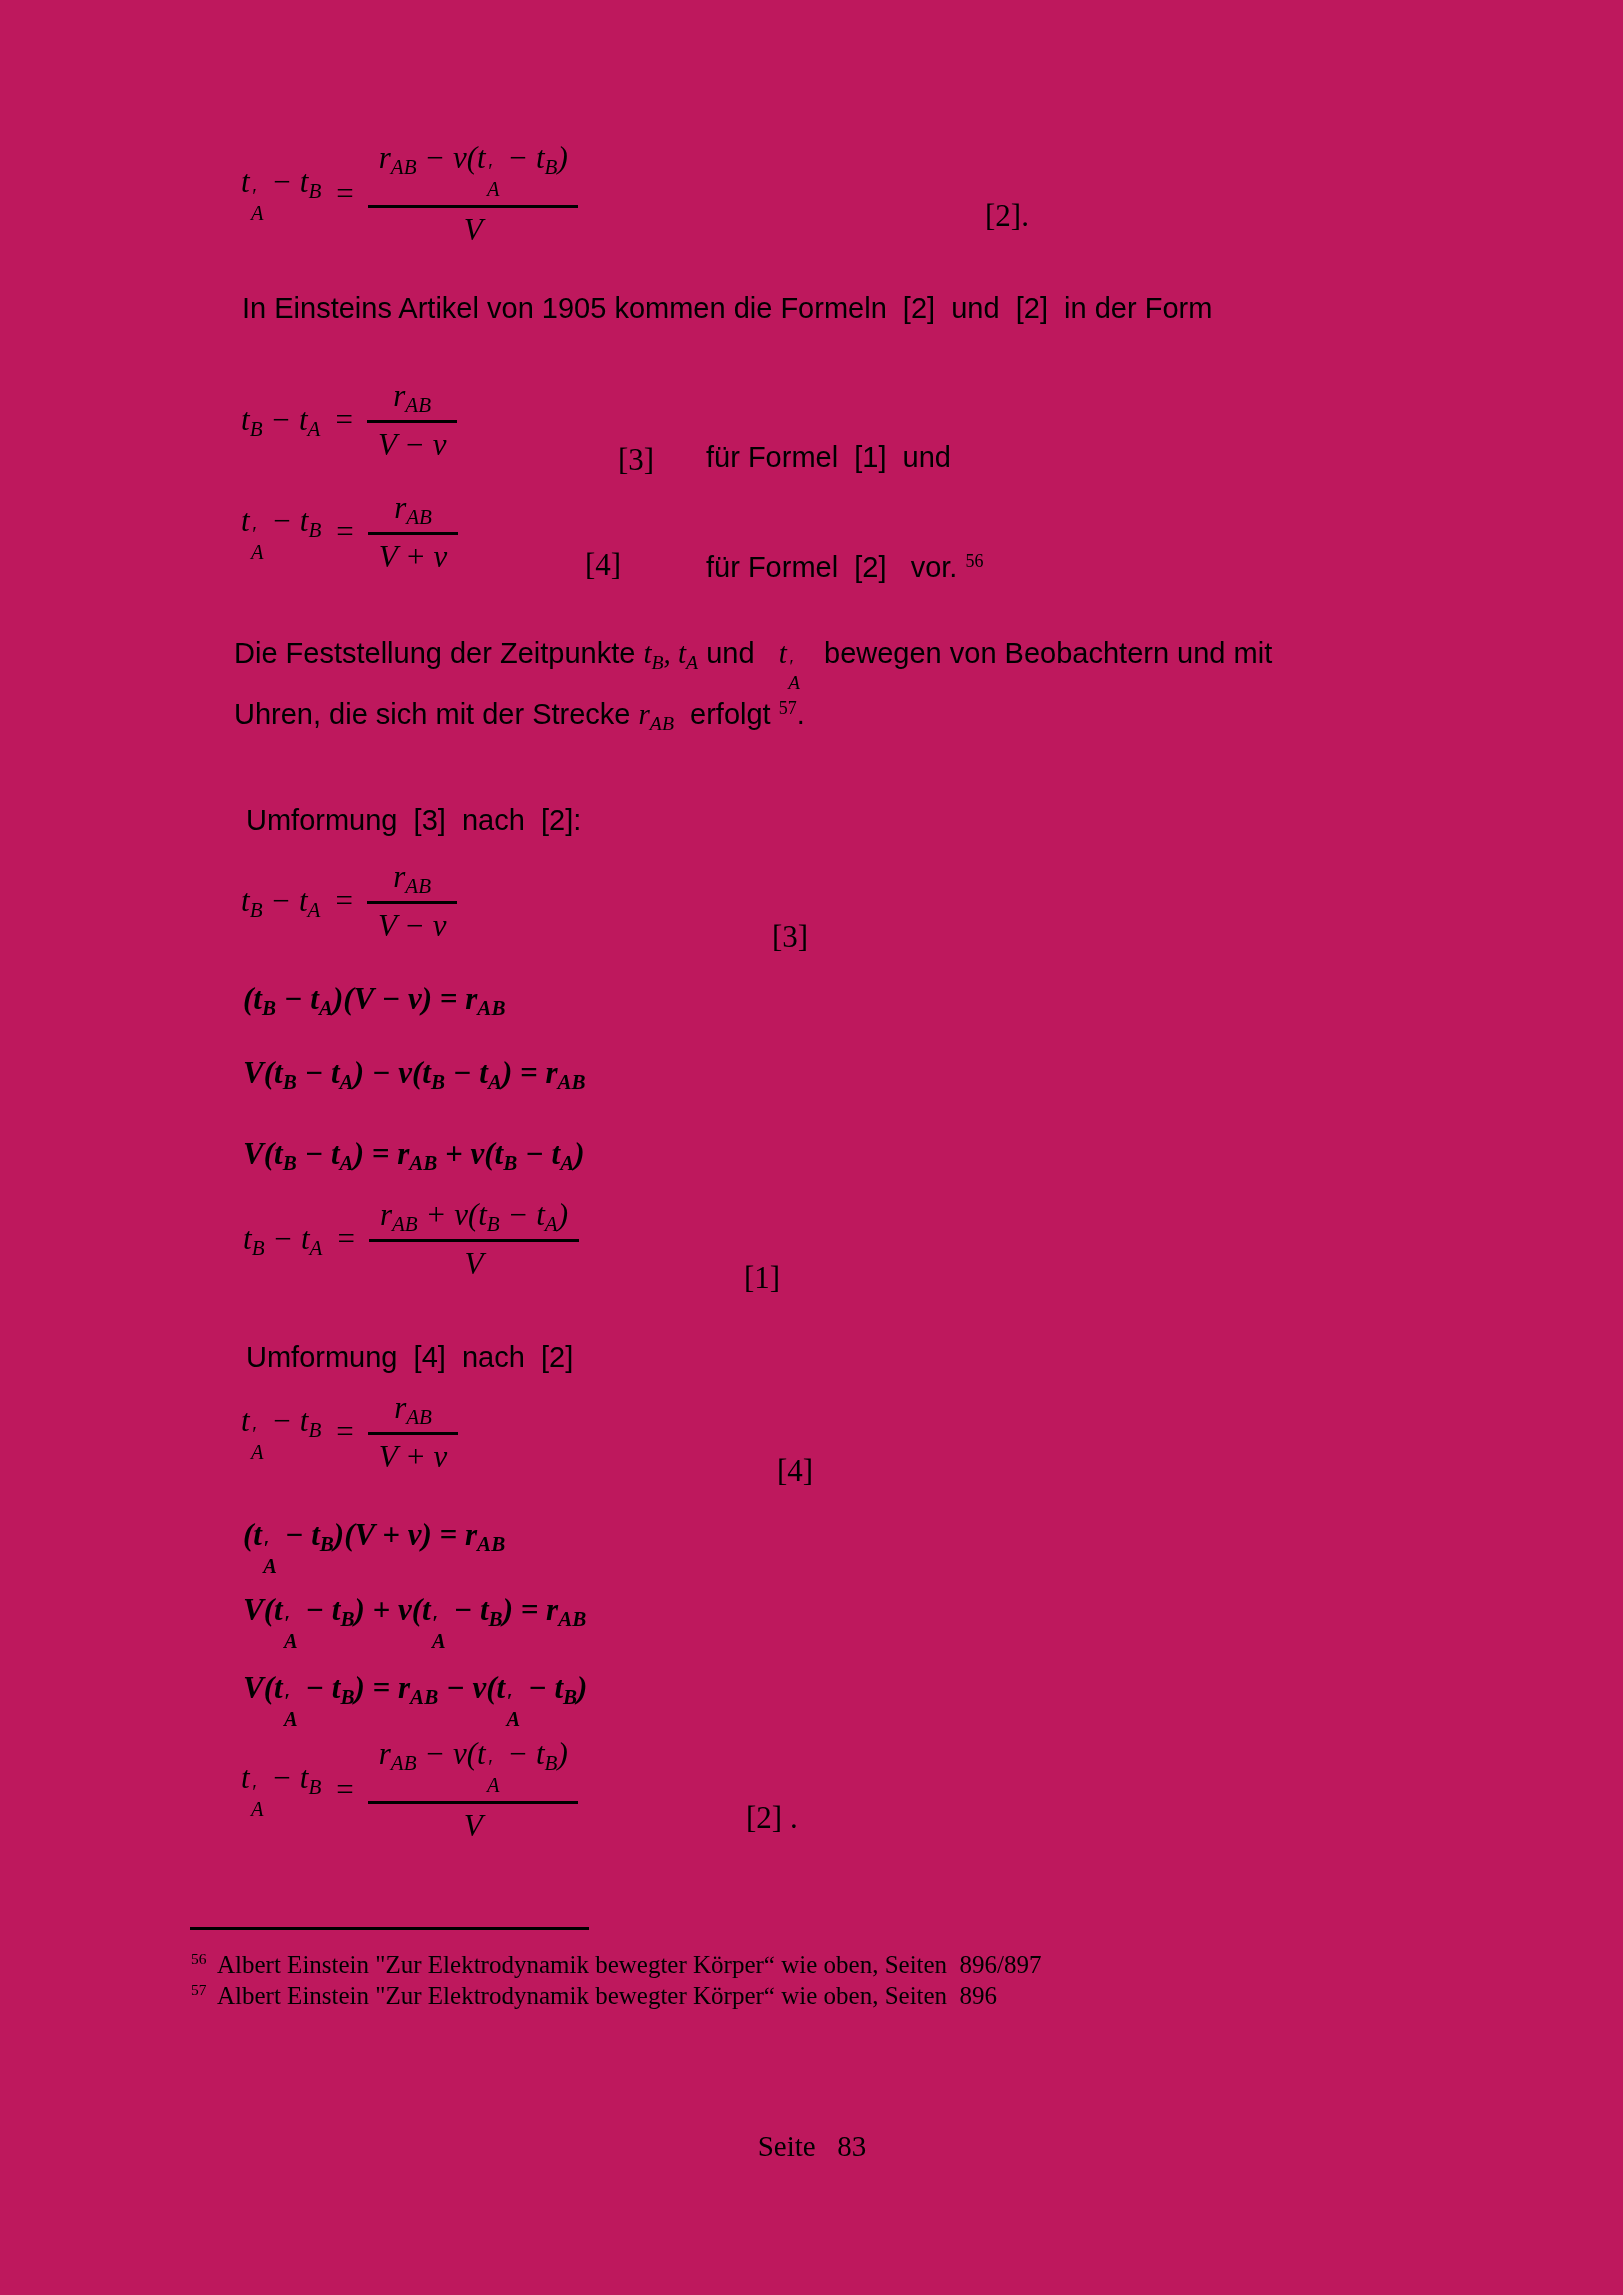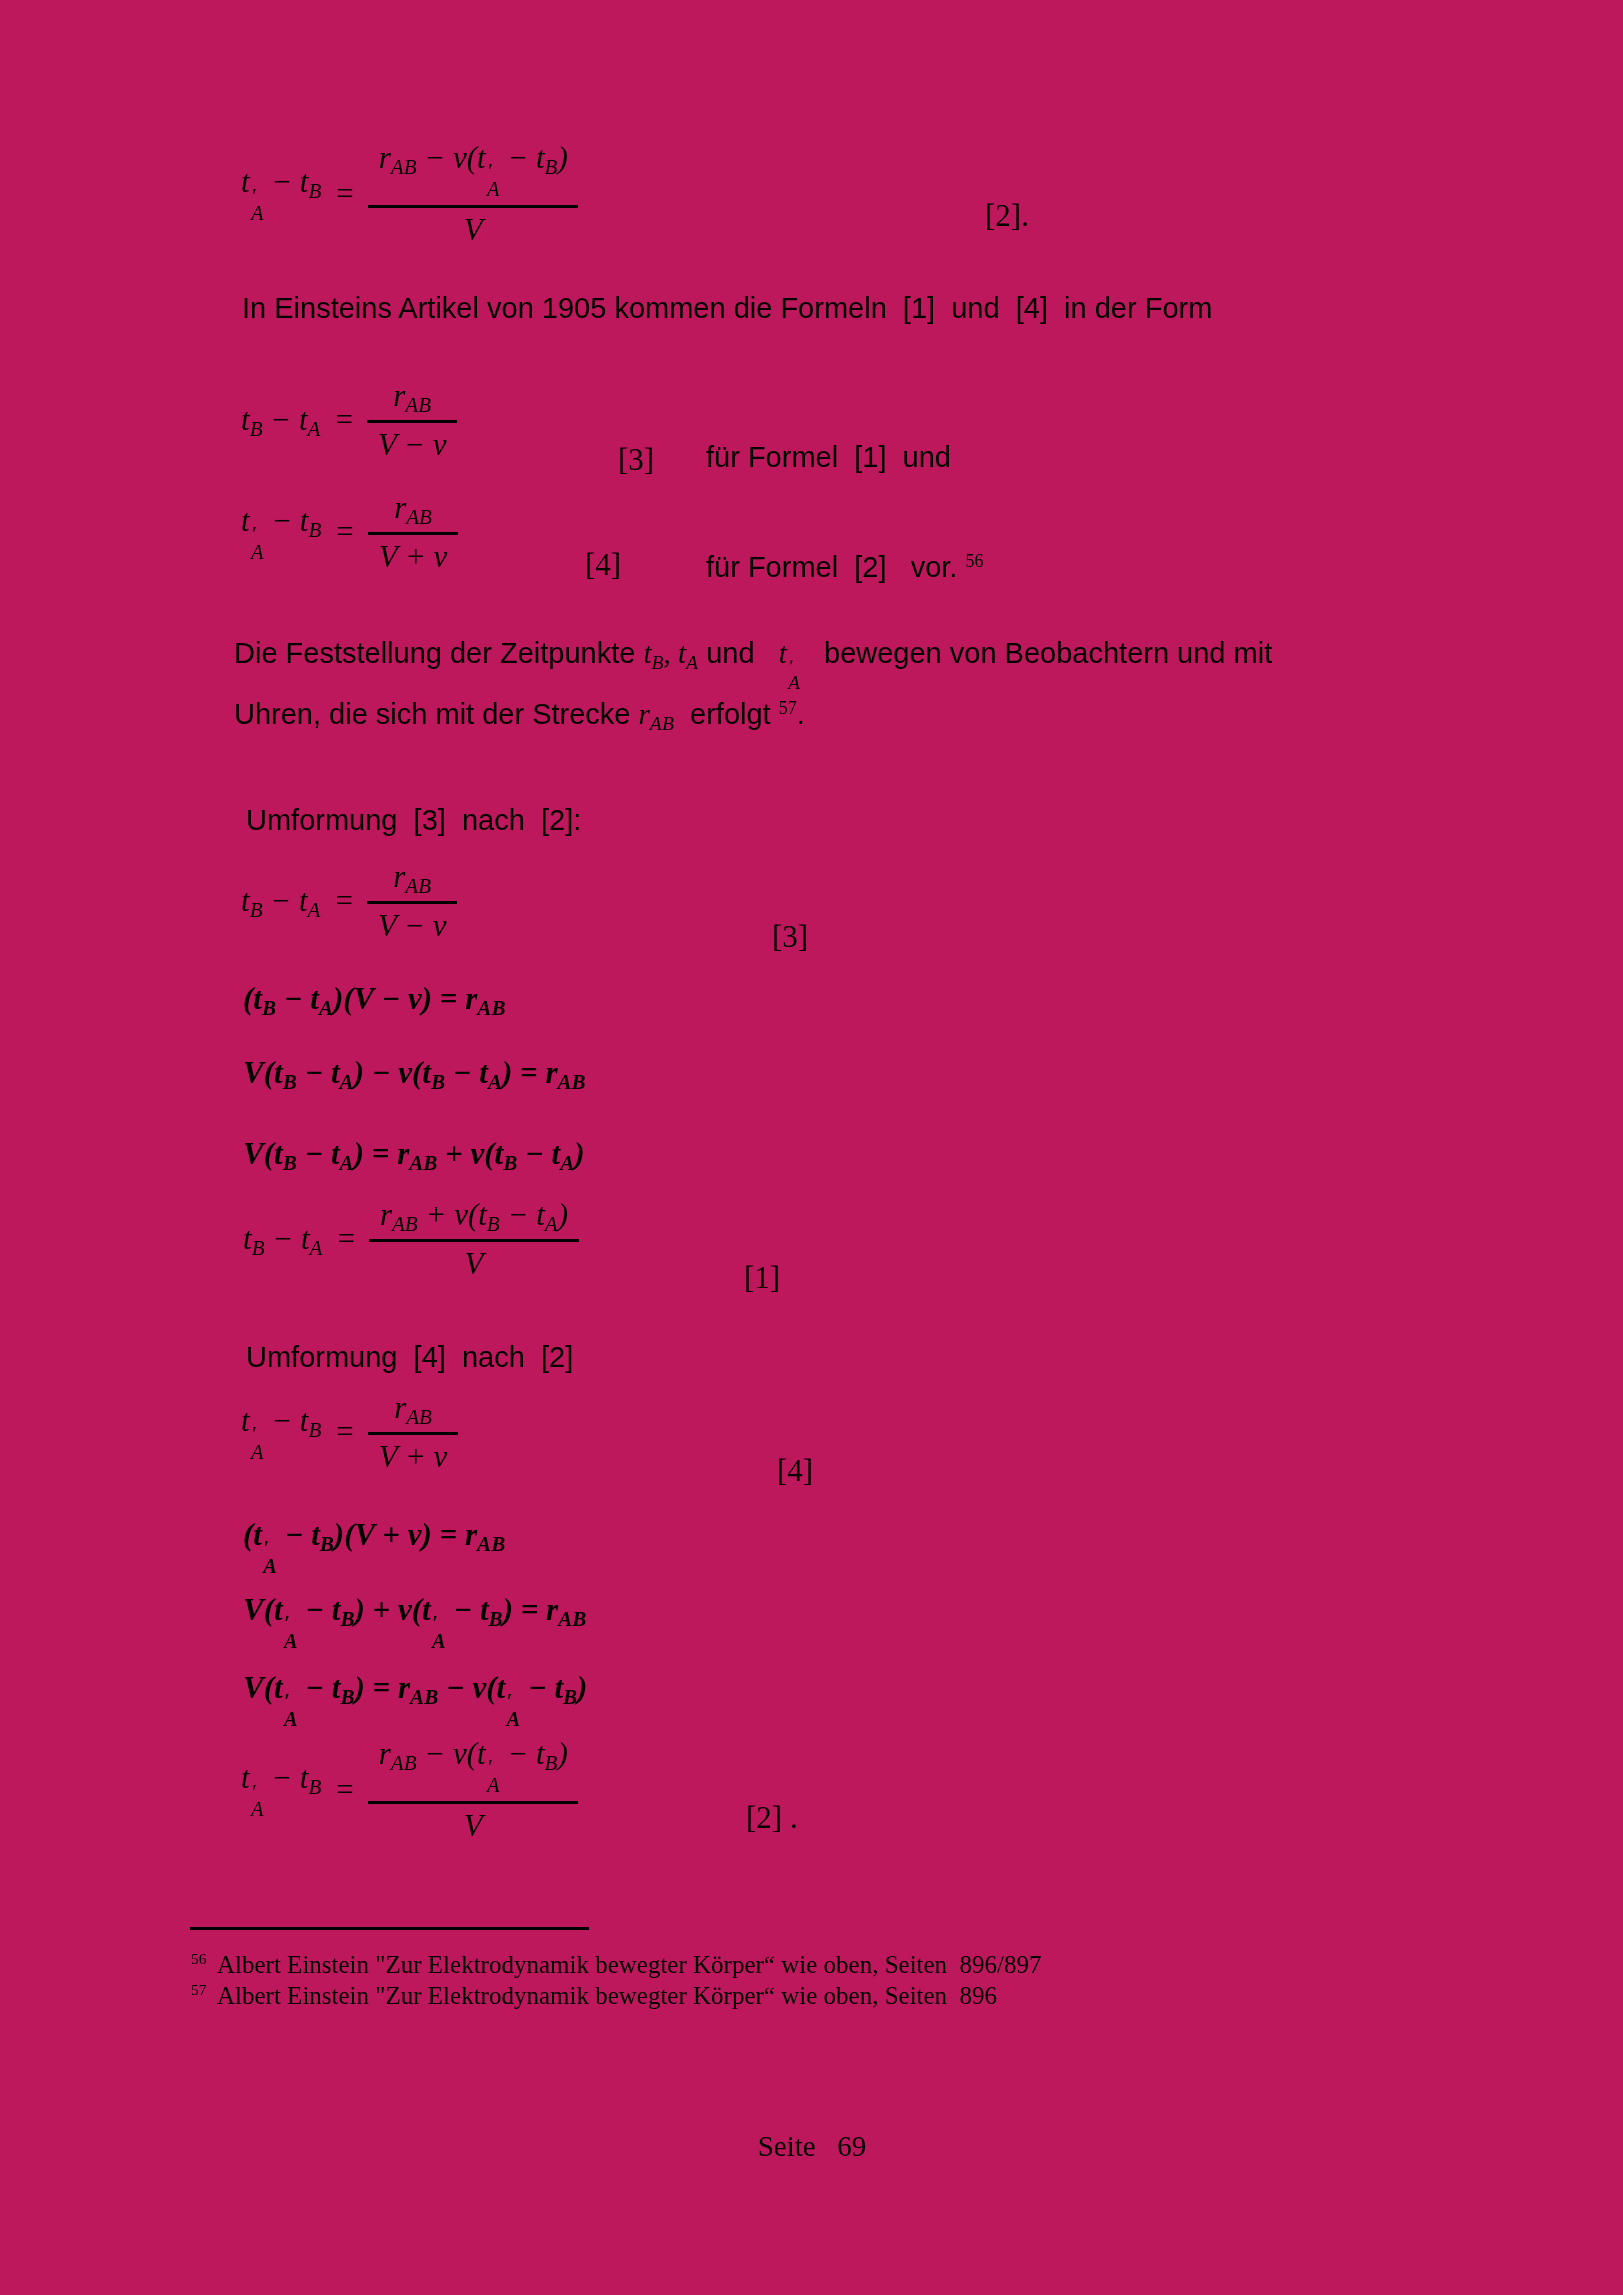--- a/index.html
+++ b/index.html
@@ -39,21 +39,21 @@
           left:0;width:1624px;text-align:center;}
 </style>
 </head>
 <body>
 
 <div class="page">
 
   <div class="abs eq" style="left:241px;top:141px"><span class="m">t<span class="ps"><span class="pp">′</span><span class="pb">A</span></span> − t<sub>B</sub></span><span class="m eqs">=</span><span class="frac"><span class="fnum m">r<sub>AB</sub> − v(t<span class="ps"><span class="pp">′</span><span class="pb">A</span></span> − t<sub>B</sub>)</span><span class="fbar"></span><span class="fden m">V</span></span></div>
   <div class="abs eqlabel" style="left:985px;top:197px">[2].</div>
 
-  <div class="abs body" style="left:242px;top:291px">In Einsteins Artikel von 1905 kommen die Formeln  [1]  und  [4]  in der Form</div>
+  <div class="abs body" style="left:242px;top:291px">In Einsteins Artikel von 1905 kommen die Formeln  [2]  und  [2]  in der Form</div>
 
   <div class="abs eq" style="left:241px;top:379px"><span class="m">t<sub>B</sub> − t<sub>A</sub></span><span class="m eqs">=</span><span class="frac"><span class="fnum m">r<sub>AB</sub></span><span class="fbar"></span><span class="fden m">V − v</span></span></div>
   <div class="abs eqlabel" style="left:618px;top:441px">[3]</div>
   <div class="abs note" style="left:706px;top:440px">für Formel  [1]  und</div>
 
   <div class="abs eq" style="left:241px;top:491px"><span class="m">t<span class="ps"><span class="pp">′</span><span class="pb">A</span></span> − t<sub>B</sub></span><span class="m eqs">=</span><span class="frac"><span class="fnum m">r<sub>AB</sub></span><span class="fbar"></span><span class="fden m">V + v</span></span></div>
   <div class="abs eqlabel" style="left:585px;top:546px">[4]</div>
   <div class="abs note" style="left:706px;top:544px"><span>für Formel  [2]   vor. </span><sup class="fnref">56</sup></div>
 
   <div class="abs body" style="left:234px;top:636px"><span style="white-space:pre">Die Feststellung der Zeitpunkte </span><span class="m">t<sub>B</sub>, t<sub>A</sub></span><span style="white-space:pre"> und   </span><span class="m">t<span class="ps"><span class="pp">′</span><span class="pb">A</span></span></span><span style="white-space:pre">   bewegen von Beobachtern und mit</span></div>
@@ -82,16 +82,16 @@
 
   <div class="abs eq" style="left:241px;top:1737px"><span class="m">t<span class="ps"><span class="pp">′</span><span class="pb">A</span></span> − t<sub>B</sub></span><span class="m eqs">=</span><span class="frac"><span class="fnum m">r<sub>AB</sub> − v(t<span class="ps"><span class="pp">′</span><span class="pb">A</span></span> − t<sub>B</sub>)</span><span class="fbar"></span><span class="fden m">V</span></span></div>
   <div class="abs eqlabel" style="left:746px;top:1799px">[2] .</div>
 
   <div class="abs fnrule" style="left:190px;top:1927px;width:399px;height:2.6px"></div>
 
   <div class="abs fn" style="left:191px;top:1943px"><sup class="fnnum">56</sup><span class="fntext">Albert Einstein "Zur Elektrodynamik bewegter Körper“ wie oben, Seiten  896/897</span></div>
 
   <div class="abs fn" style="left:191px;top:1974px"><sup class="fnnum">57</sup><span class="fntext">Albert Einstein "Zur Elektrodynamik bewegter Körper“ wie oben, Seiten  896</span></div>
 
-  <div class="abs footer" style="top:2129px">Seite   69</div>
+  <div class="abs footer" style="top:2129px">Seite   83</div>
 
 </div>
 
 
 </body></html>

